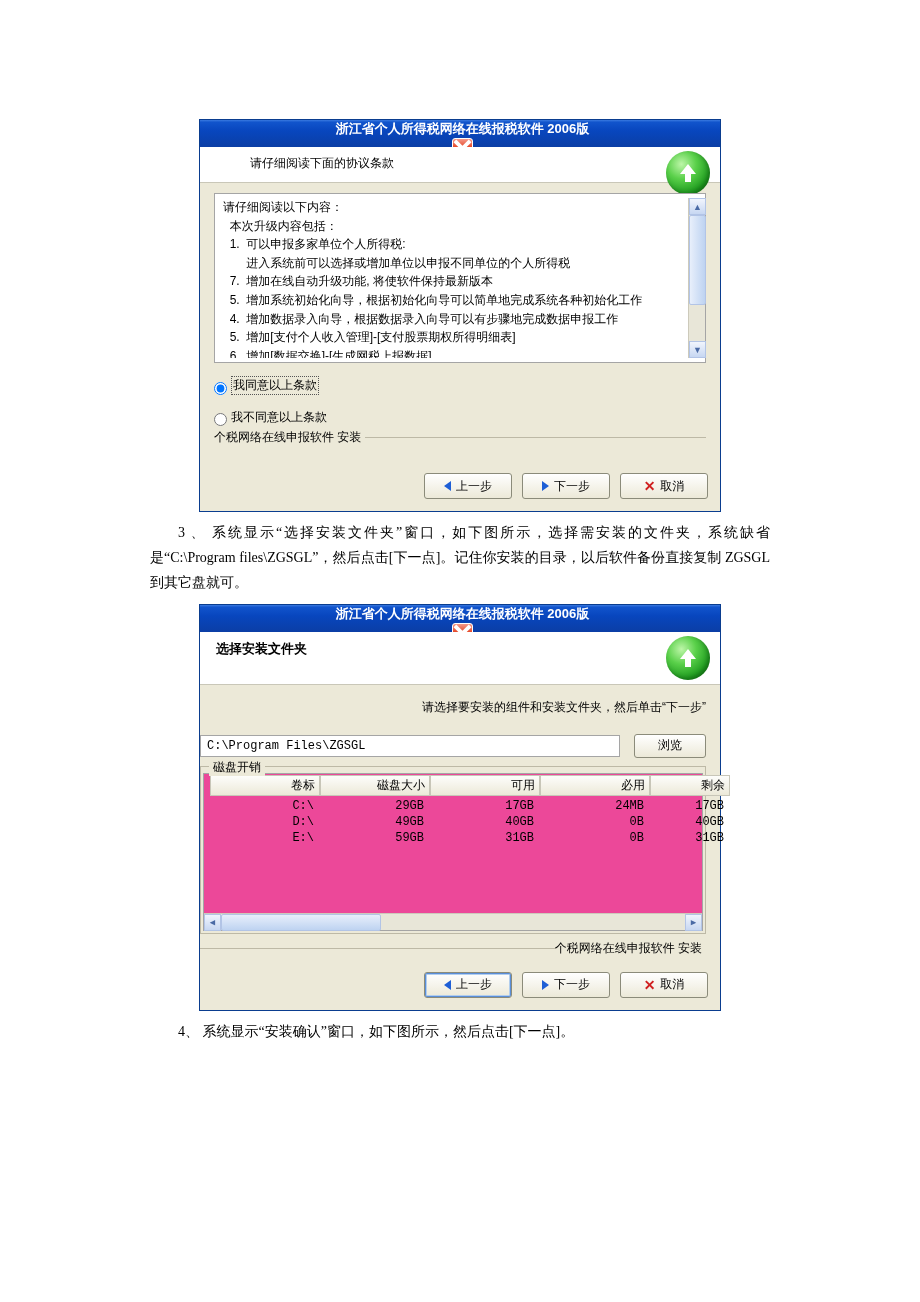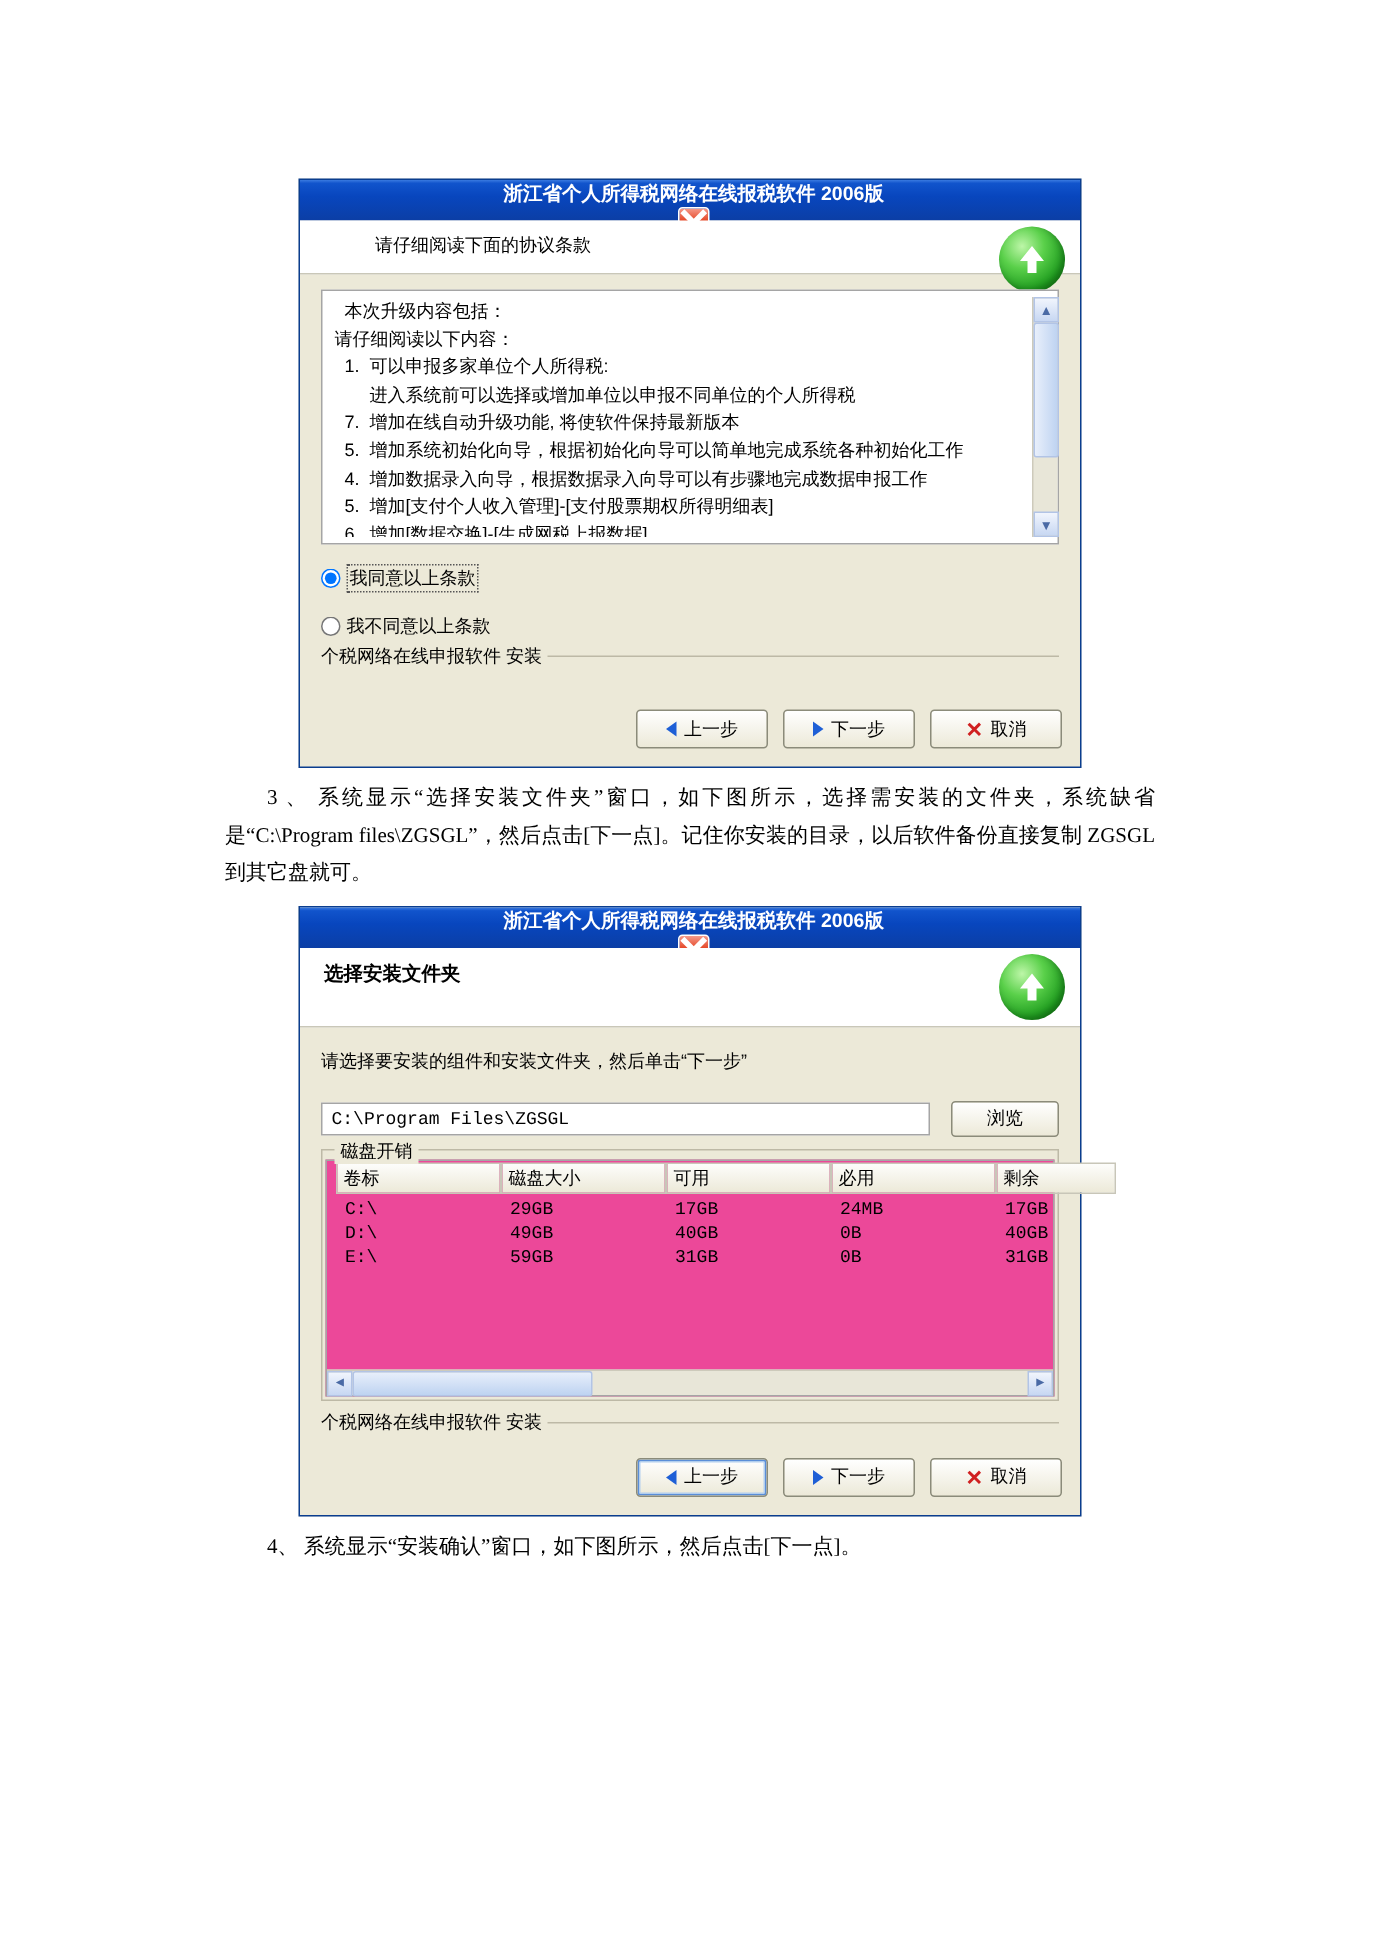--- a/index.html
+++ b/index.html
@@ -118,21 +118,21 @@
   .sb-btn.bot{position:absolute;bottom:0;}
   .sb-thumb {
     position: absolute;
     top: 17px; left: 0;
     width: 17px; height: 90px;
     background: linear-gradient(to right,#e8effb,#bed3f1);
     border: 1px solid #b2c4e6;
     border-radius: 2px;
   }
   .radio-row {
-    display: flex; align-items: center;
+    display: flex; align-items: flex-end;
     font-size: 12px;
     padding: 1px 0;
     margin-top: 12px;
   }
   .radio-row input { margin: 0 4px 0 0; }
   .radio-row .lbl { }
   .radio-row.sel .lbl {
     border: 1px dotted #555;
     padding: 0 1px;
   }
@@ -175,21 +175,21 @@
   .ico-tri-l {
     width:0;height:0;border-top:5px solid transparent;border-bottom:5px solid transparent;border-right:7px solid #1e5fd6;
   }
   .ico-tri-r {
     width:0;height:0;border-top:5px solid transparent;border-bottom:5px solid transparent;border-left:7px solid #1e5fd6;
   }
   .ico-x {
     color:#d02020;font-weight:bold;font-size:14px;line-height:1;
   }
   
-  .select-folder .content { padding: 14px 14px 0 14px; }
+  .select-folder .content { padding: 14px 14px 0 0; text-align: right; }
   .sf-instr { margin-bottom: 18px; }
   .path-row { display:flex; gap:14px; align-items:center; margin-bottom:6px; }
   .path-input {
     flex:1; height:22px; border:1px solid #a5a5a5; background:#fff;
     font-family:"Courier New",monospace; font-size:12px;
     padding:2px 6px; display:flex; align-items:center;
   }
   .browse-btn {
     width: 72px; height:24px;
     border:1px solid #8b8b7a; border-radius:3px;
@@ -260,22 +260,22 @@
         <div class="header-sub">请仔细阅读下面的协议条款</div>
         <div class="green-arrow">
           <svg viewBox="0 0 24 24">
               <path d="M12 3 L20 13 L15 13 L15 21 L9 21 L9 13 L4 13 Z" fill="#fff"></path>
             </svg>
         </div>
       </div>
       <div class="content">
         <div class="license-box">
           <div class="license-scroll" id="license-lines">
+              <div class="license-line">请仔细阅读以下内容：</div>
               <div class="license-line">  本次升级内容包括：</div>
-              <div class="license-line">请仔细阅读以下内容：</div>
               <div class="license-line">  1.  可以申报多家单位个人所得税:</div>
               <div class="license-line">       进入系统前可以选择或增加单位以申报不同单位的个人所得税</div>
               <div class="license-line">  7.  增加在线自动升级功能, 将使软件保持最新版本</div>
               <div class="license-line">  5.  增加系统初始化向导，根据初始化向导可以简单地完成系统各种初始化工作</div>
               <div class="license-line">  4.  增加数据录入向导，根据数据录入向导可以有步骤地完成数据申报工作</div>
               <div class="license-line">  5.  增加[支付个人收入管理]-[支付股票期权所得明细表]</div>
               <div class="license-line">  6.  增加[数据交换]-[生成网税上报数据]</div>
             </div>
           <div class="scrollbar-v">
             <div class="sb-btn">▲</div>

